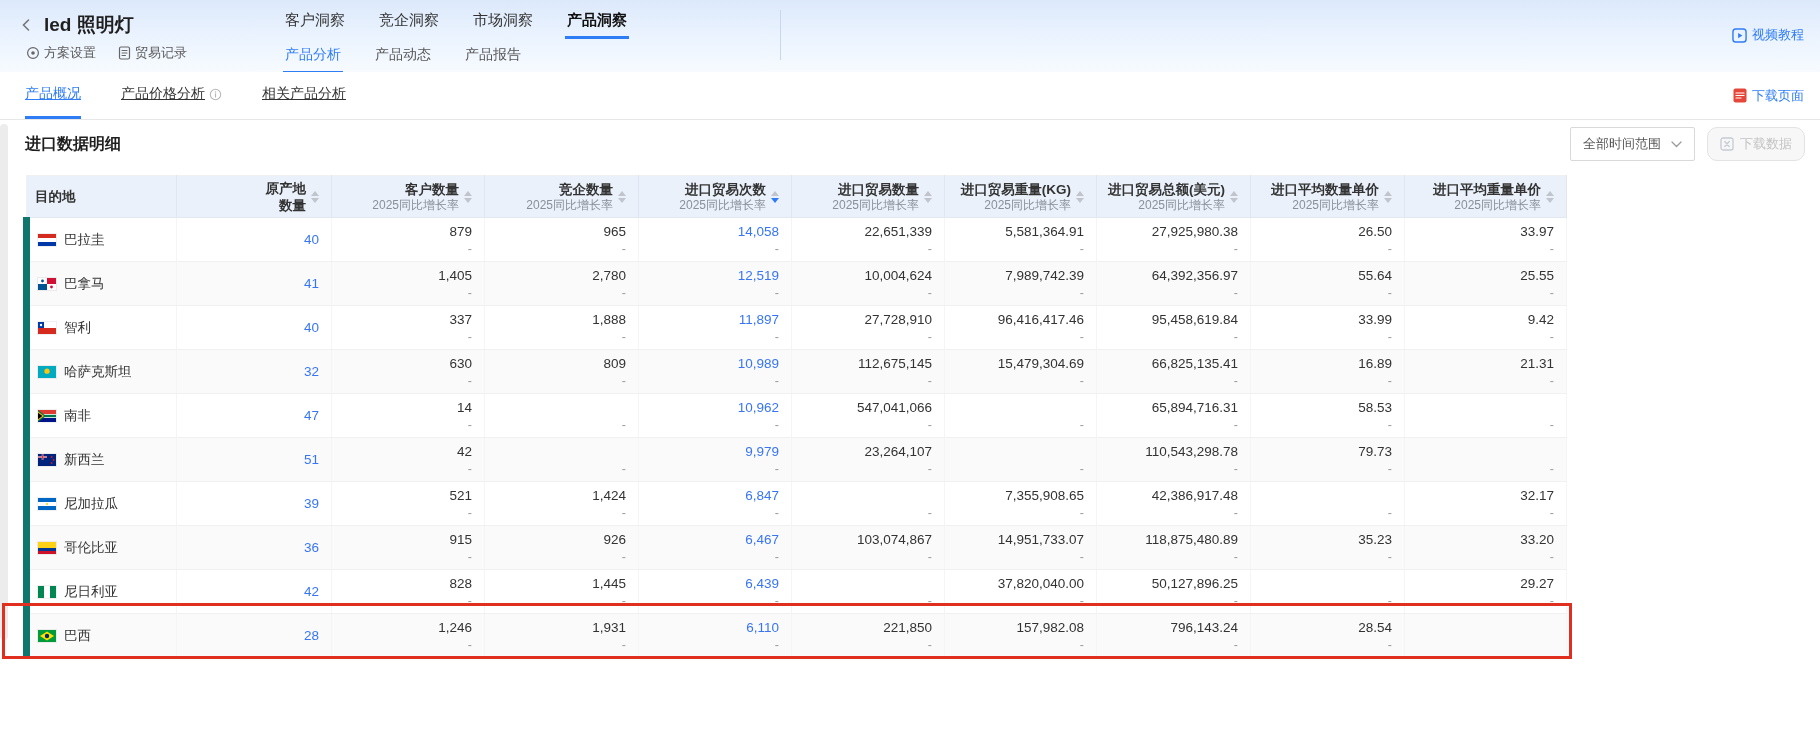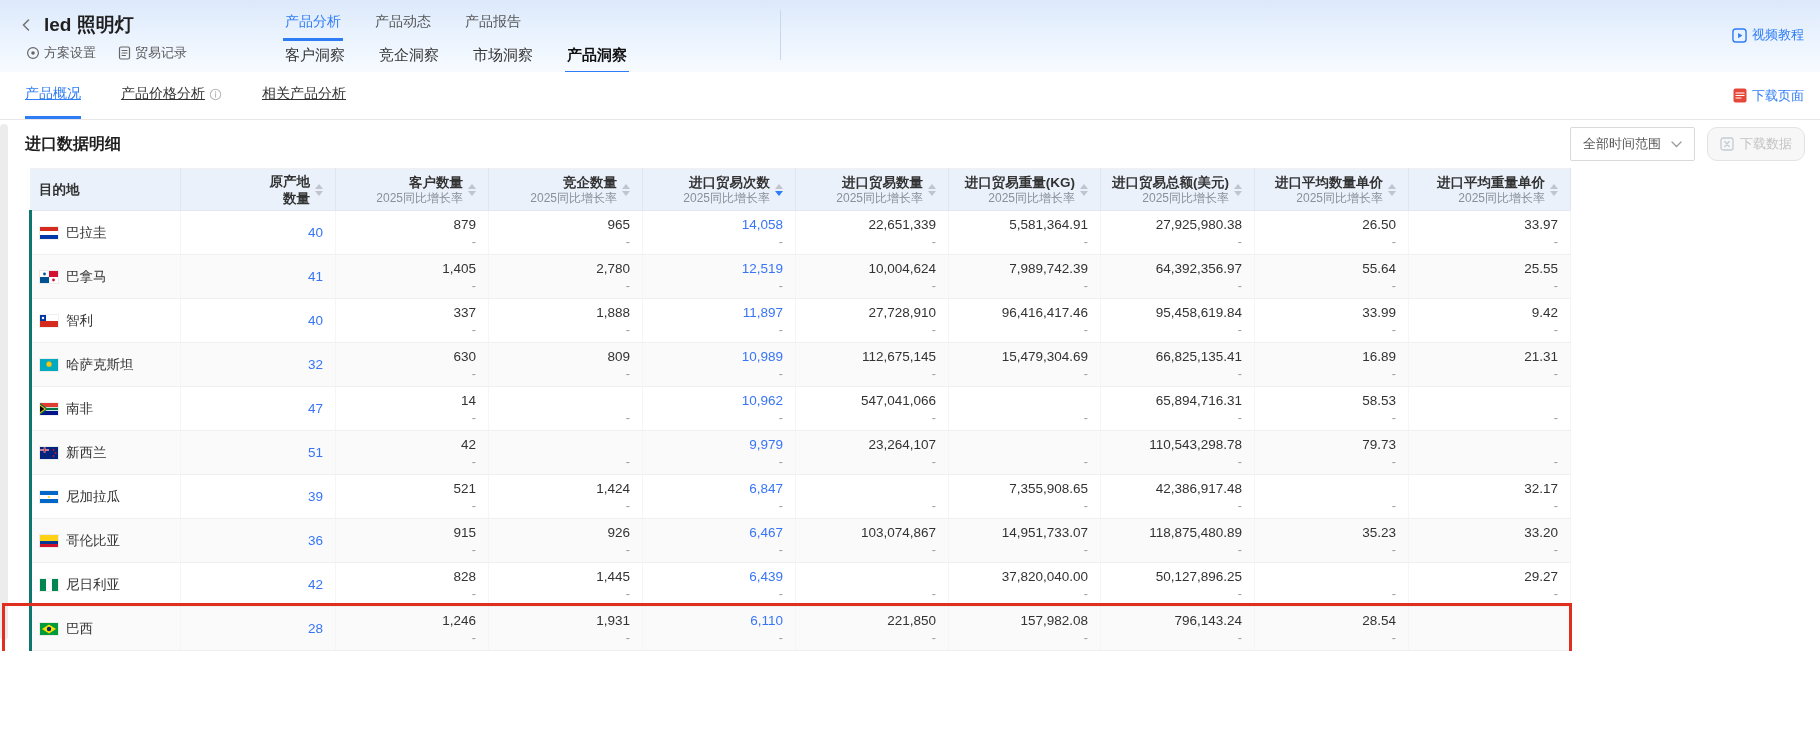--- a/index.html
+++ b/index.html
@@ -1,17 +1,17 @@
 <!DOCTYPE html>
 <html style="--accent: #2e7cf6; --link: #3875f6; --hl: #e02e1f; --thbg: #eaf1fb;"><head>
 <meta charset="utf-8">
 <style>
   html,body { margin:0; padding:0; background:#fff; }
   .page {
-    position:relative; width:1820px; height:651px; overflow:hidden;
+    position:relative; width:1820px; height:743px; overflow:hidden;
     font-family:"Liberation Sans", sans-serif; background:#fff; color:#333;
   }
   
   .top-header {
     position:relative; height:72px;
     background:linear-gradient(180deg,#dce9fb 0%,#e9f2fe 45%,#f7fbff 100%);
   }
   .back-title { position:absolute; left:18px; top:12px; display:flex; align-items:center; gap:8px; }
   .back-chevron { width:18px; height:18px; cursor:pointer; display:flex; align-items:center; }
   .page-title { font-size:19px; font-weight:bold; color:#1f1f1f; }
@@ -38,39 +38,39 @@
   
   .section-header { height:48px; display:flex; align-items:center; justify-content:space-between;
     padding:0 15px 0 25px; }
   .section-title { font-size:16px; font-weight:bold; color:#1f1f1f; }
   .section-controls { display:flex; gap:12px; }
   .time-select { display:flex; align-items:center; gap:10px; border:1px solid #d9d9d9; border-radius:2px;
     background:#fff; height:32px; padding:0 12px; font-size:13px; color:#555; cursor:pointer;margin-left:19px; }
   .download-data-btn { display:flex; align-items:center; gap:6px; border:1px solid #e3e3e3; border-radius:10px;
     background:#f7f7f7; height:32px; padding:0 12px; font-size:13px; color:#c3c3c3; cursor:not-allowed; }
   
-  .table-wrap { padding-left:29px; }
+  .table-wrap { padding-left:23px;margin-top:7px; }
   table.data-table { border-collapse:collapse; table-layout:fixed; width:1540px; border-top:1px solid #f0f0f0; }
   thead th { background:var(--thbg); height:42px; padding:0 12px 0 8px; border-right:1px solid #dfe6f1;
     border-bottom:1px solid #e2e8f2; box-sizing:border-box; }
   thead th:first-child { border-left:1px solid #eef2f8; }
   .th-inner { display:flex; justify-content:flex-end; align-items:center; gap:5px; }
   .th-inner.left { justify-content:flex-start; }
   .th-text { text-align:right; }
   .th-inner.left .th-text { text-align:left; }
   .th-main { font-size:13.5px; font-weight:bold; color:#333; line-height:17px; }
   .th-sub { font-size:12px; font-weight:normal; color:#8a8f99; line-height:15px; }
   .sort-arrows { display:flex; flex-direction:column; gap:2px; cursor:pointer; }
   .caret-up { width:0; height:0; border-left:4px solid transparent; border-right:4px solid transparent; border-bottom:5px solid #c0c4cc; }
   .caret-down { width:0; height:0; border-left:4px solid transparent; border-right:4px solid transparent; border-top:5px solid #c0c4cc; }
   .caret-down.active { border-top-color:var(--accent); }
   tbody tr { height:44px; background:#fff; }
   tbody tr:nth-child(even) { background:#fafafa; }
   tbody td { padding:0 12px 0 8px; border-bottom:1px solid #f0f0f0; border-right:1px solid #f5f5f5; box-sizing:border-box; }
-  tbody td:first-child { border-left:3px solid #0f766e; }
+  tbody td:first-child { border-left:7px solid #0f766e; }
   .cell { display:flex; flex-direction:column; align-items:flex-end; justify-content:center; }
   .cell-v { font-size:13.5px; color:#333; line-height:19px; height:19px; }
   .cell-g { font-size:12.5px; color:#9b9b9b; line-height:17px; height:17px; }
   .cell-v.blue { color:var(--link); cursor:pointer; }
   .cell-single { display:flex; justify-content:flex-end; align-items:center; }
   .country { display:flex; align-items:center; gap:8px; }
   .country-name { font-size:13.5px; color:#333; }
   .flag { width:18px; height:12px; display:inline-flex; flex:0 0 auto; box-shadow:0 0 0 1px rgba(0,0,0,0.06); }
   .flag svg { display:block; }
   
@@ -108,30 +108,30 @@
           <svg width="13" height="14" viewBox="0 0 13 14">
               <rect x="1.5" y="1" width="10" height="12" rx="1.5" fill="none" stroke="#666" stroke-width="1.2"></rect>
               <path d="M4 4.5h5M4 7h5M4 9.5h3.5" stroke="#666" stroke-width="1.1" stroke-linecap="round"></path>
             </svg>
         </span>
         <span>贸易记录</span>
       </span>
     </div>
     <div class="header-divider"></div>
     <div class="header-nav">
-      <div class="hnav-row hnav-row2">
-        <span class="hnav-tab2 active">产品分析</span>
-        <span class="hnav-tab2">产品动态</span>
-        <span class="hnav-tab2">产品报告</span>
-      </div>
       <div class="hnav-row">
         <span class="hnav-tab">客户洞察</span>
         <span class="hnav-tab">竞企洞察</span>
         <span class="hnav-tab">市场洞察</span>
         <span class="hnav-tab active">产品洞察</span>
+      </div>
+      <div class="hnav-row hnav-row2">
+        <span class="hnav-tab2 active">产品分析</span>
+        <span class="hnav-tab2">产品动态</span>
+        <span class="hnav-tab2">产品报告</span>
       </div>
     </div>
     <span class="video-link">
       <span class="icon">
         <svg width="15" height="15" viewBox="0 0 16 16">
             <rect x="1" y="1" width="14" height="14" rx="3" fill="none" stroke="#2e7cf6" stroke-width="1.5"></rect>
             <path d="M6.5 5.2l4.6 2.8-4.6 2.8z" fill="#2e7cf6"></path>
           </svg>
       </span>
       <span>视频教程</span>

